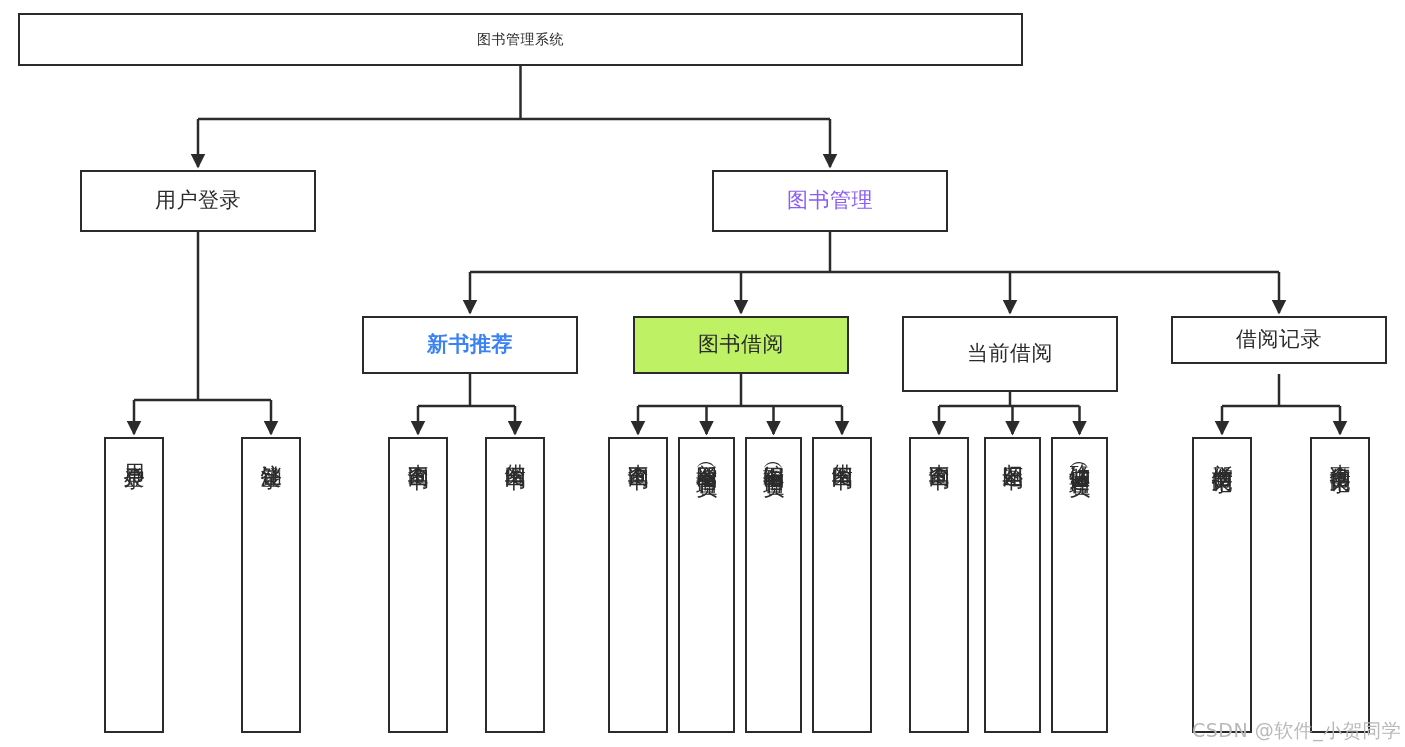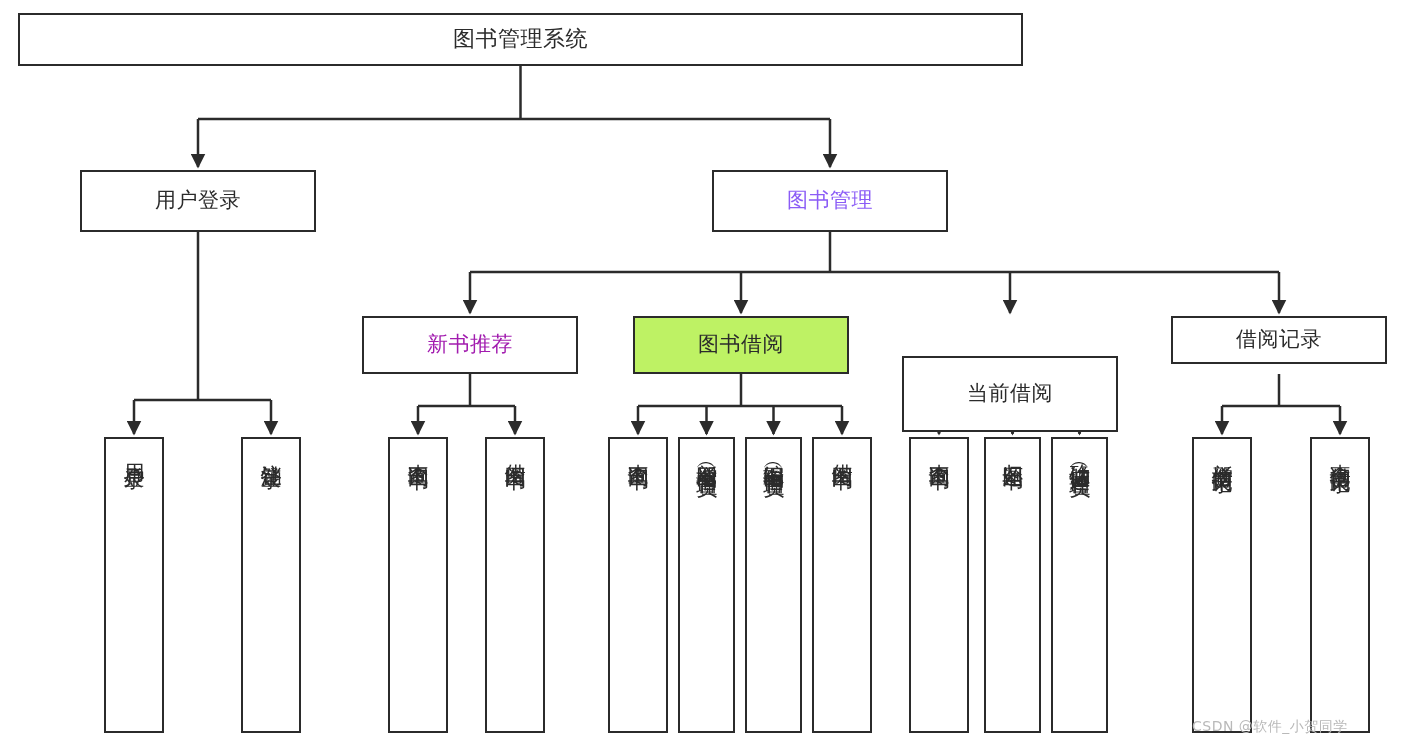--- a/index.html
+++ b/index.html
@@ -54,26 +54,26 @@
     padding-top: 8px;
   }
   .node.vertical .node-label {
     writing-mode: vertical-rl;
     text-orientation: upright;
     font-size: 21px;
     line-height: 1.35;
     letter-spacing: 2px;
   }
   .node.root .node-label {
-    font-size: 22px;
+    font-size: 14px;
   }
   #watermark {
     position: absolute;
     color: #b9b9b9;
-    font-size: 14px;
+    font-size: 19px;
     white-space: nowrap;
     letter-spacing: 0.5px;
     pointer-events: none;
   }
 </style>
 </head>
 <body style="background: rgb(255, 255, 255);">
 
 <div id="diagram-root">
   <svg id="wires" xmlns="http://www.w3.org/2000/svg">
@@ -123,26 +123,26 @@
       <div class="node horizontal root" style="left: 18px; top: 13px; width: 1005px; height: 53px; border-color: rgb(43, 43, 43); background: rgb(255, 255, 255);">
         <span class="node-label" style="color: rgb(43, 43, 43);">图书管理系统</span>
       </div>
       <div class="node horizontal" style="left: 80px; top: 170px; width: 236px; height: 62px; border-color: rgb(43, 43, 43); background: rgb(255, 255, 255);">
         <span class="node-label" style="color: rgb(43, 43, 43);">用户登录</span>
       </div>
       <div class="node horizontal" style="left: 712px; top: 170px; width: 236px; height: 62px; border-color: rgb(43, 43, 43); background: rgb(255, 255, 255);">
         <span class="node-label" style="color: #8b5cf6;">图书管理</span>
       </div>
       <div class="node horizontal" style="left: 362px; top: 316px; width: 216px; height: 58px; border-color: rgb(43, 43, 43); background: rgb(255, 255, 255);">
-        <span class="node-label" style="color: #a21caf;">新书推荐</span>
+        <span class="node-label" style="color: #3b82f6; font-weight: bold;">新书推荐</span>
       </div>
       <div class="node horizontal" style="left: 633px; top: 316px; width: 216px; height: 58px; border-color: rgb(43, 43, 43); background: #bef264;">
         <span class="node-label" style="color: rgb(43, 43, 43);">图书借阅</span>
       </div>
-      <div class="node horizontal" style="left: 902px; top: 316px; width: 216px; height: 76px; border-color: rgb(43, 43, 43); background: rgb(255, 255, 255); margin-top: 40px;">
+      <div class="node horizontal" style="left: 902px; top: 316px; width: 216px; height: 76px; border-color: rgb(43, 43, 43); background: rgb(255, 255, 255);">
         <span class="node-label" style="color: rgb(43, 43, 43);">当前借阅</span>
       </div>
       <div class="node horizontal" style="left: 1171px; top: 316px; width: 216px; height: 48px; border-color: rgb(43, 43, 43); background: rgb(255, 255, 255);">
         <span class="node-label" style="color: rgb(43, 43, 43);">借阅记录</span>
       </div>
       <div class="node vertical" style="left: 104px; top: 437px; width: 60px; height: 296px; border-color: rgb(43, 43, 43); background: rgb(255, 255, 255);">
         <span class="node-label" style="color: rgb(43, 43, 43);">用户登录</span>
       </div>
       <div class="node vertical" style="left: 241px; top: 437px; width: 60px; height: 296px; border-color: rgb(43, 43, 43); background: rgb(255, 255, 255);">
         <span class="node-label" style="color: rgb(43, 43, 43);">注销登录</span>

